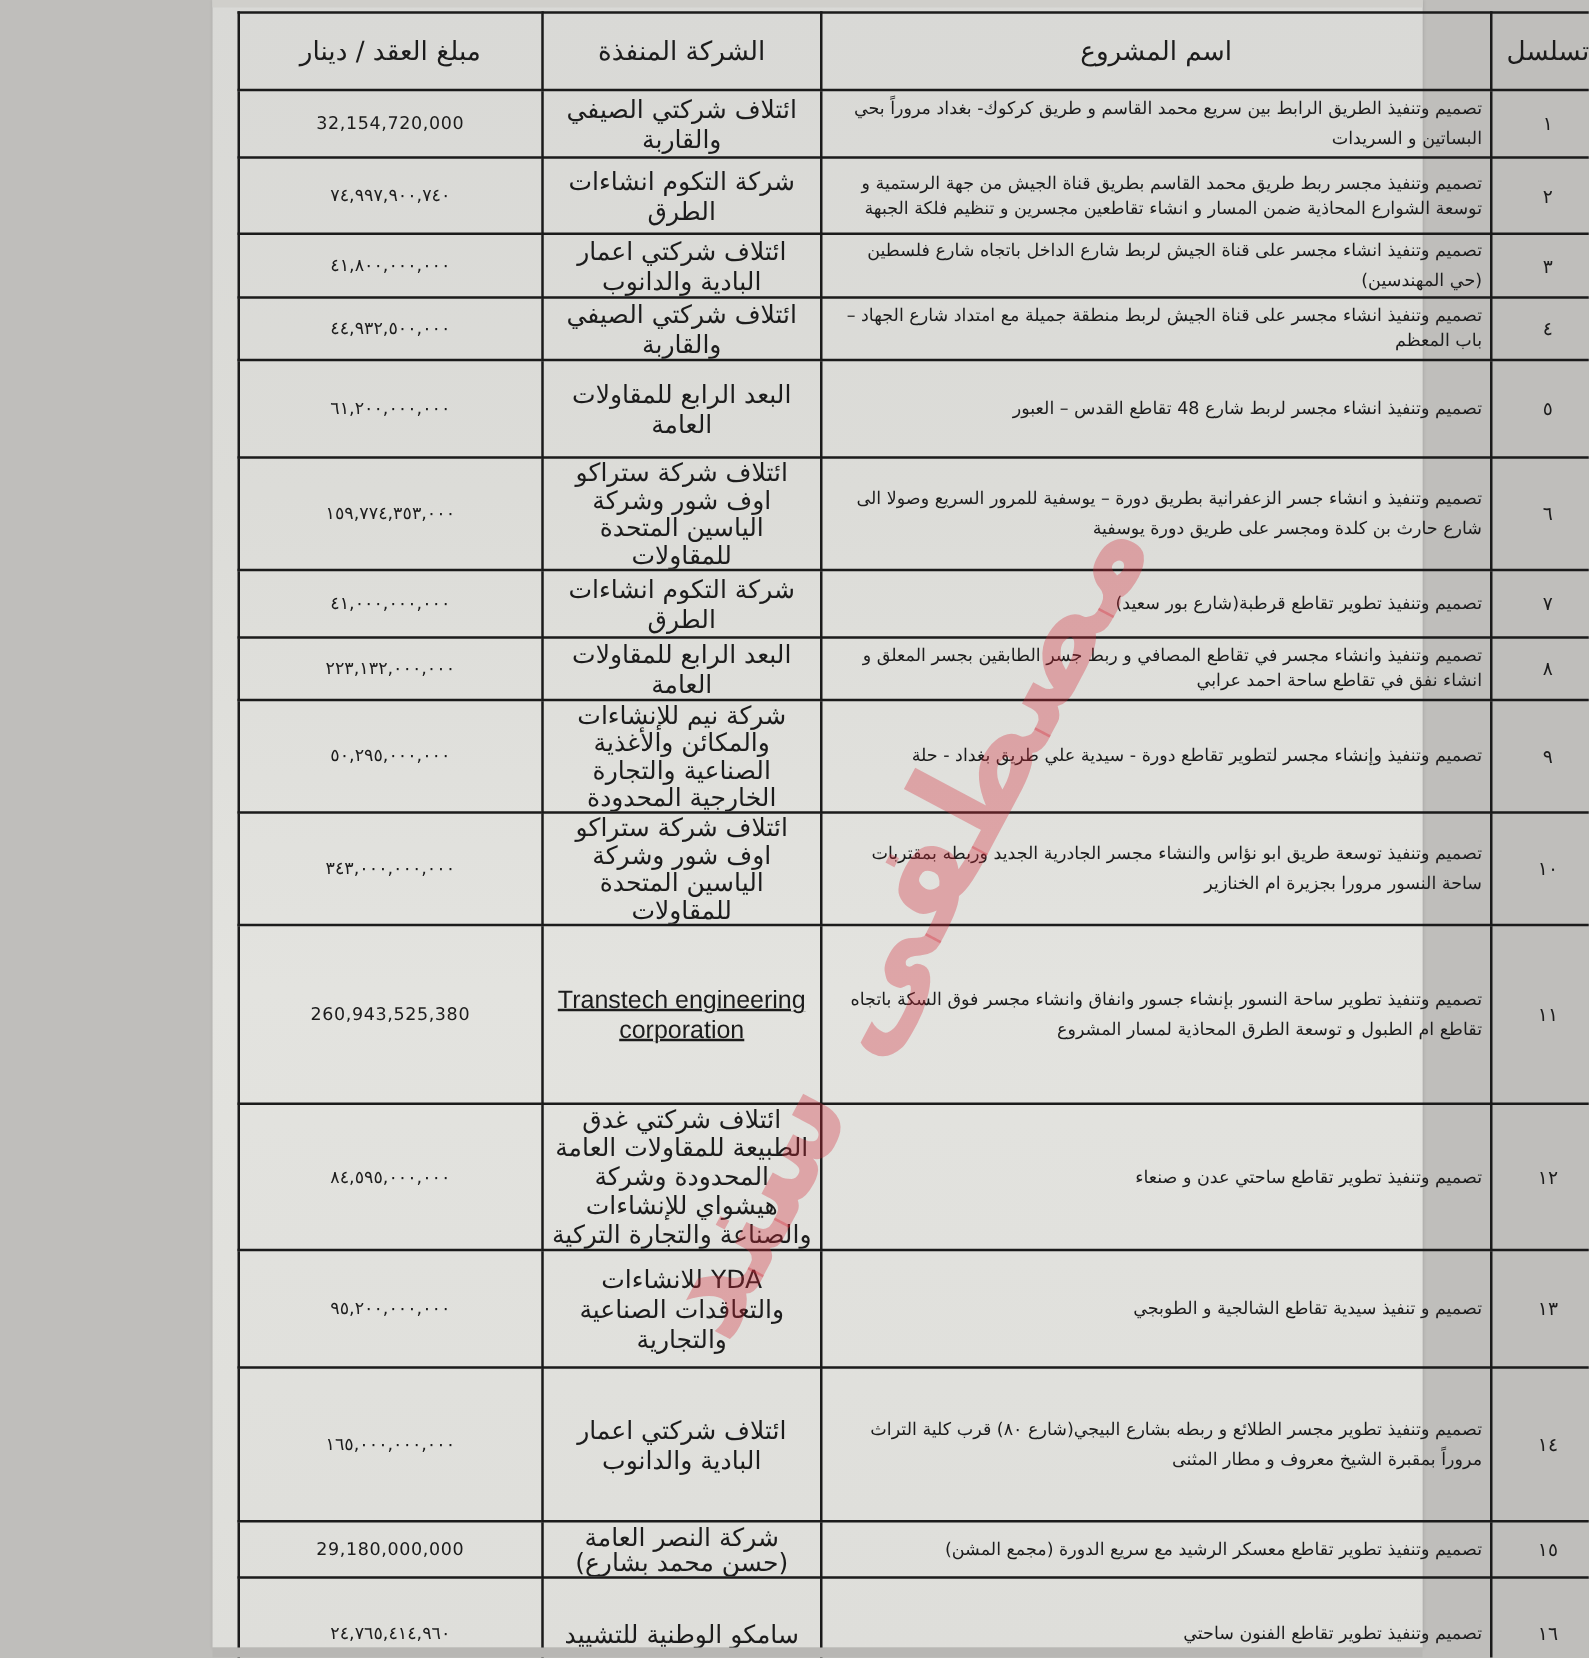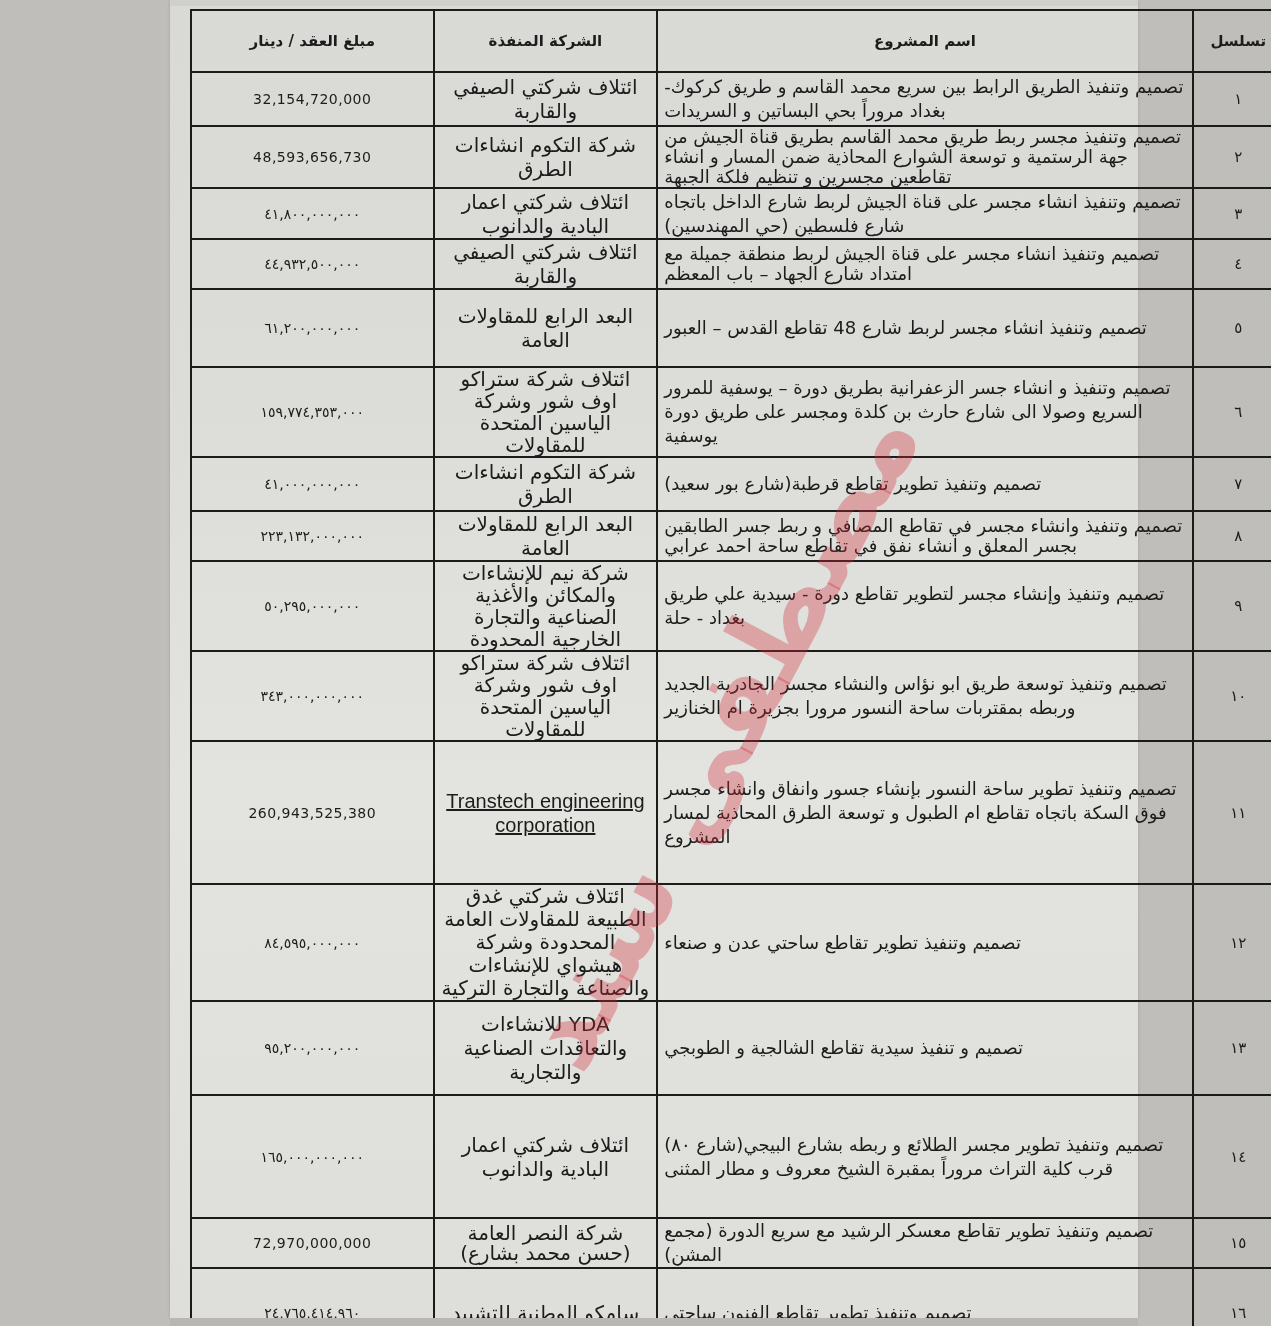--- a/index.html
+++ b/index.html
@@ -26,30 +26,30 @@
     table-layout: fixed;
   }
   table.contracts td, table.contracts th {
     border: 2px solid #1b1b1b;
     color: #1c1c1c;
     vertical-align: middle;
     padding: 0 6px;
     overflow: hidden;
   }
   table.contracts th {
-    font-weight: bold;
-    font-size: 15px;
+    font-weight: normal;
+    font-size: 21px;
     height: 60px;
   }
   col.c-serial { width: 78px; }
   col.c-project { width: 457px; }
   col.c-company { width: 191px; }
   col.c-amount { width: 207px; }
   td.serial { text-align: center; font-size: 15px; border-right-width: 2px; }
-  td.project { text-align: left; font-size: 18px; line-height: 24px; }
+  td.project { text-align: right; font-size: 14px; line-height: 24px; }
   td.company { text-align: center; font-size: 20px; line-height: 24px; }
   td.amount { text-align: center; font-size: 14px; letter-spacing: 0.5px; direction: rtl; }
   .latin { direction: ltr; font-family: "Liberation Sans", sans-serif; font-size: 15px; text-decoration: underline; }
   .watermark {
     position: absolute; left: 380px; top: 400px;
     width: 560px; height: 60px;
     transform-origin: 0 0;
     transform: translate(20px, 480px) rotate(-62deg);
     color: rgba(214, 40, 55, 0.33);
     font-size: 110px; font-weight: bold;
@@ -88,21 +88,21 @@
       <tr style="height:54px">
         <td class="serial">١</td>
         <td class="project">تصميم وتنفيذ الطريق الرابط بين سريع محمد القاسم و طريق كركوك- بغداد مروراً بحي البساتين و السريدات</td>
         <td class="company">ائتلاف شركتي الصيفي والقاربة</td>
         <td class="amount">32,154,720,000</td>
       </tr>
       <tr style="height:61px">
         <td class="serial">٢</td>
         <td class="project" style="line-height:20px">تصميم وتنفيذ مجسر ربط طريق محمد القاسم بطريق قناة الجيش من جهة الرستمية و توسعة الشوارع المحاذية ضمن المسار و انشاء تقاطعين مجسرين و تنظيم فلكة الجبهة</td>
         <td class="company">شركة التكوم انشاءات الطرق</td>
-        <td class="amount">48,593,656,730</td>
+        <td class="amount">٧٤,٩٩٧,٩٠٠,٧٤٠</td>
       </tr>
       <tr style="height:51px">
         <td class="serial">٣</td>
         <td class="project">تصميم وتنفيذ انشاء مجسر على قناة الجيش لربط شارع الداخل باتجاه شارع فلسطين (حي المهندسين)</td>
         <td class="company">ائتلاف شركتي اعمار البادية والدانوب</td>
         <td class="amount">٤١,٨٠٠,٠٠٠,٠٠٠</td>
       </tr>
       <tr style="height:42px">
         <td class="serial">٤</td>
         <td class="project" style="line-height:20px">تصميم وتنفيذ انشاء مجسر على قناة الجيش لربط منطقة جميلة مع امتداد شارع الجهاد – باب المعظم</td>
@@ -166,21 +166,21 @@
       <tr style="height:123px">
         <td class="serial">١٤</td>
         <td class="project">تصميم وتنفيذ تطوير مجسر الطلائع و ربطه بشارع البيجي(شارع ٨٠) قرب كلية التراث مروراً بمقبرة الشيخ معروف و مطار المثنى</td>
         <td class="company">ائتلاف شركتي اعمار البادية والدانوب</td>
         <td class="amount">١٦٥,٠٠٠,٠٠٠,٠٠٠</td>
       </tr>
       <tr style="height:45px">
         <td class="serial">١٥</td>
         <td class="project">تصميم وتنفيذ تطوير تقاطع معسكر الرشيد مع سريع الدورة (مجمع المشن)</td>
         <td class="company" style="line-height:20px">شركة النصر العامة (حسن محمد بشارع)</td>
-        <td class="amount">72,970,000,000</td>
+        <td class="amount">29,180,000,000</td>
       </tr>
       <tr style="height:90px">
         <td class="serial">١٦</td>
         <td class="project">تصميم وتنفيذ تطوير تقاطع الفنون ساحتي</td>
         <td class="company">سامكو الوطنية للتشييد</td>
         <td class="amount">٢٤,٧٦٥,٤١٤,٩٦٠</td>
       </tr>
     </tbody>
   </table>
 

